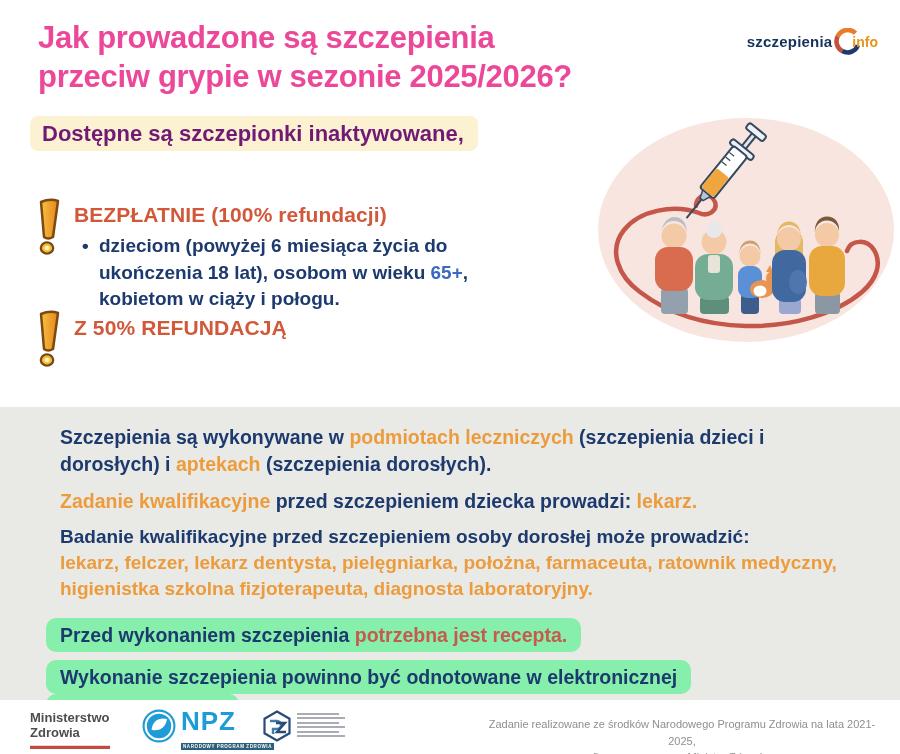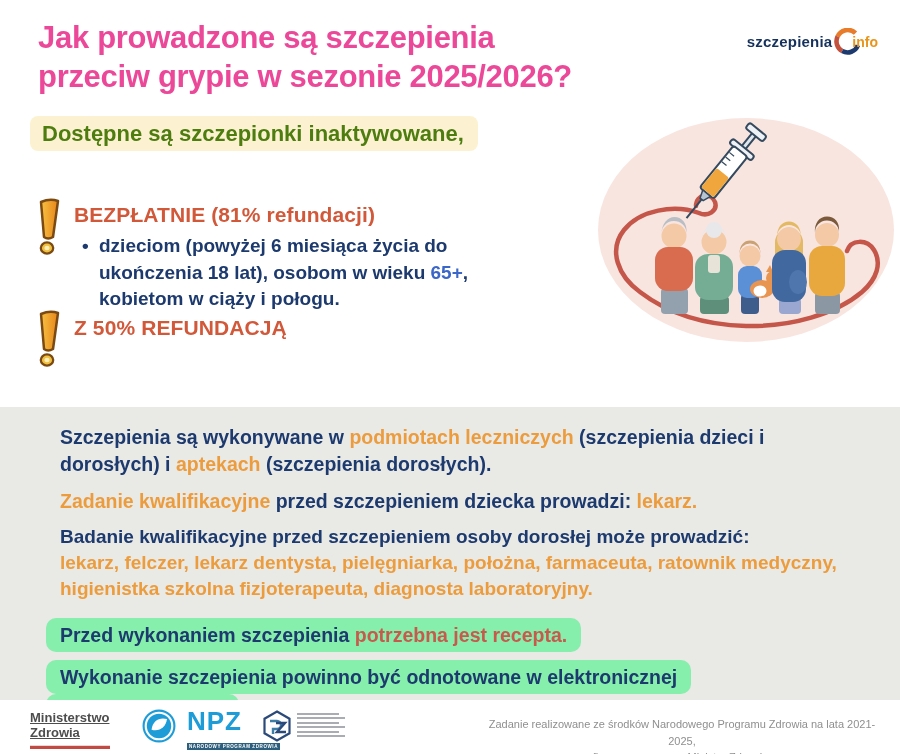--- a/index.html
+++ b/index.html
@@ -9,21 +9,21 @@
   
   .title { position:absolute; left:38px; top:18px; font-size:31px; font-weight:bold;
            color:#ec4899; line-height:1.26; letter-spacing:-0.3px; }
   .brand { position:absolute; right:22px; top:28px; display:flex; align-items:center;margin-left:26px; }
   .brand-word { font-size:15px; font-weight:bold; color:#16325c; letter-spacing:0.2px; }
   .brand-ring { margin-left:2px; }
   .brand-info { font-size:14px; font-weight:bold; color:#e8951c; margin-left:-9px; }
 
   
   .intro { position:absolute; left:30px; top:116px; font-size:22px; font-weight:bold;
-           color:#4d7c0f; line-height:1.62; }
+           color:#701a75; line-height:1.62; }
   .hl { background:#fcf2d2; padding:5px 14px 5px 12px; border-radius:8px;
         -webkit-box-decoration-break:clone; box-decoration-break:clone; }
 
   
   .excl { position:absolute; width:42px; height:64px; }
   .excl1 { left:30px; top:196px; }
   .excl2 { left:30px; top:308px; }
   .sect-heading { position:absolute; font-size:21px; font-weight:bold; color:#d2583a; letter-spacing:0.1px; }
   .h-free { left:74px; top:203px; }
   .h-refund { left:74px; top:316px; }
@@ -49,25 +49,25 @@
   .org { color:#ec9c3d; }
   .red { color:#c65a4d; }
   .pill-line { margin-bottom:7px; margin-left:-14px; }
   .pill { background:#86efac; border-radius:10px; padding:6px 14px;
           -webkit-box-decoration-break:clone; box-decoration-break:clone;
           font-size:19.5px; font-weight:bold; color:#1d3a6e; line-height:1.75; }
 
   
   .footer { position:absolute; left:0; top:700px; width:900px; height:54px; background:#ffffff; }
   .mz { position:absolute; left:30px; top:11px; }
-  .mz-name { font-size:13px; color:#4d4d4d; line-height:1.15; font-weight:bold;text-decoration:underline; }
+  .mz-name { font-size:13px; color:#4d4d4d; line-height:1.15; font-weight:bold; }
   .mz-bar { width:80px; height:4px; background:#c24a42; margin-top:4px;
             border-top:1.5px solid #e9d8d6; }
   .npz { position:absolute; left:142px; top:9px; display:flex; align-items:flex-start; }
-  .npz-txt { margin-left:11px; }
+  .npz-txt { margin-left:5px; }
   .npz-abbr { font-size:26px; font-weight:bold; color:#1e9cd7; line-height:0.95; letter-spacing:1px; }
   .npz-sub { font-size:4.5px; font-weight:bold; color:#ffffff; background:#2c5f7d;
              padding:1px 2px; letter-spacing:0.6px; display:inline-block; margin-top:1px; }
   .pzh { position:absolute; left:262px; top:10px; display:flex; align-items:center; }
   .pzh-lines { margin-left:5px; }
   .pzh-lines div { width:48px; height:2px; background:#a9adb3; margin-bottom:2.5px; }
   .pzh-lines div:nth-child(odd) { width:42px; }
   .note { position:absolute; left:486px; top:16px; width:392px; text-align:center;
           font-size:11px; color:#8f8f8f; line-height:1.5; }
 </style>
@@ -105,21 +105,21 @@
     <path d="M11,6 Q20,2 28,5 L23,41 Q18,44 14,41 Z" fill="url(#eg)" stroke="#7a4a12" stroke-width="2.5" stroke-linejoin="round"></path>
     <ellipse cx="17" cy="52" rx="6.2" ry="5.6" fill="#f0c040" stroke="#7a4a12" stroke-width="2.3"></ellipse>
     <ellipse cx="17" cy="52" rx="2.6" ry="2.2" fill="#fdeeb8"></ellipse>
   </svg>
   <svg class="excl excl2" viewBox="0 0 42 64">
     <path d="M11,6 Q20,2 28,5 L23,41 Q18,44 14,41 Z" fill="url(#eg)" stroke="#7a4a12" stroke-width="2.5" stroke-linejoin="round"></path>
     <ellipse cx="17" cy="52" rx="6.2" ry="5.6" fill="#f0c040" stroke="#7a4a12" stroke-width="2.3"></ellipse>
     <ellipse cx="17" cy="52" rx="2.6" ry="2.2" fill="#fdeeb8"></ellipse>
   </svg>
 
-  <div class="sect-heading h-free">BEZPŁATNIE (81% refundacji)</div>
+  <div class="sect-heading h-free">BEZPŁATNIE (100% refundacji)</div>
   <ul class="blist b-free">
     <li><span>dzieciom (powyżej 6 miesiąca życia do ukończenia 18 lat), osobom w wieku </span><span class="age">65+</span><span>, kobietom w ciąży i połogu.</span></li>
   </ul>
 
   <div class="sect-heading h-refund">Z 50% REFUNDACJĄ</div>
 
   <svg class="illus" viewBox="0 0 300 244">
     <ellipse cx="150" cy="116" rx="148" ry="112" fill="#f9e5df"></ellipse>
     <path d="M100,92 c0,-12 15,-14 19,-4 c3,9 -7,15 -16,11
              C 78,90 44,96 28,116 c -16,20 -6,46 16,62

